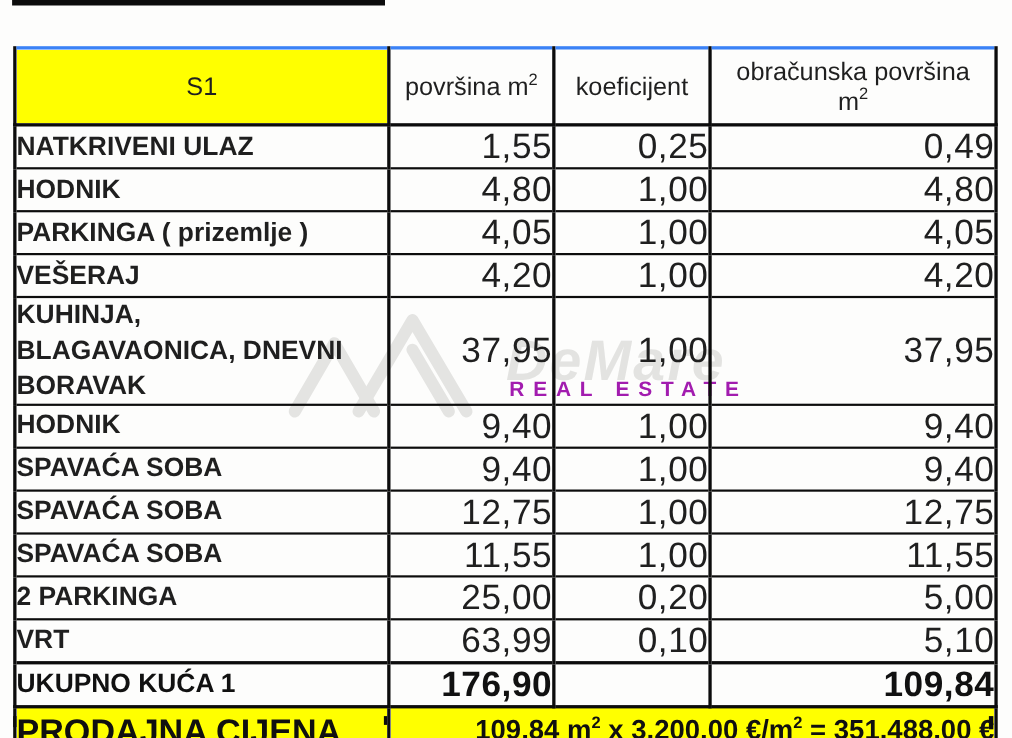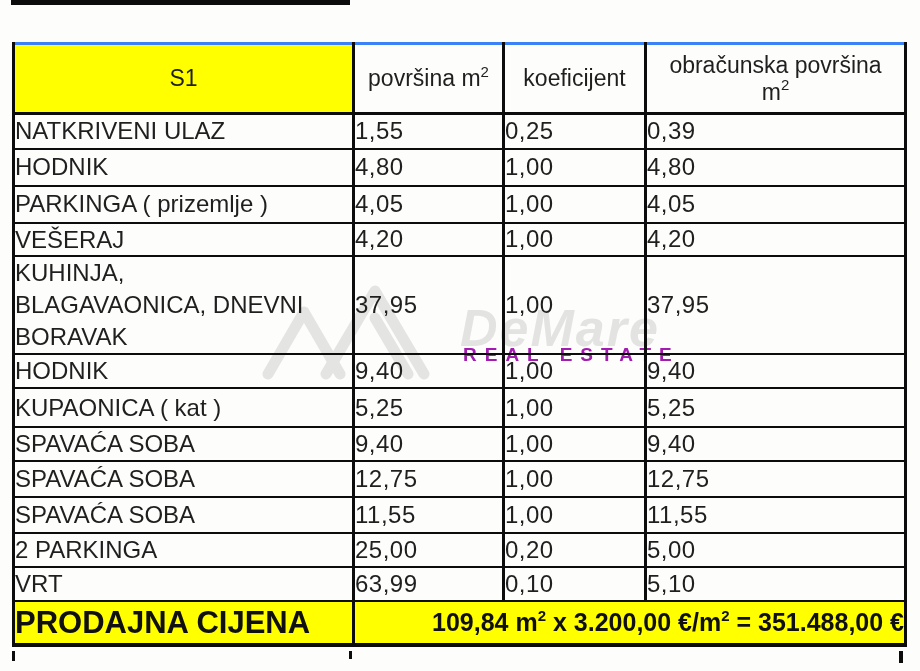--- a/index.html
+++ b/index.html
@@ -24,22 +24,22 @@
     width:892px;border-collapse:collapse;table-layout:fixed;
     background:transparent;color:#1f1f1f;
   }
   table.calc{border:3px solid #3b82f6;margin-top:34px;}
   .calc td,.calc th{
     border:solid #0c0c0c;border-width:2px 3px;
     padding:0;vertical-align:middle;overflow:hidden;
   }
   .calc th{font-weight:normal;font-size:23px;text-align:center;line-height:1.15;border-bottom-width:3px;}
   .th-s1{background:#ffff00;text-align:left;font-weight:bold;font-size:27px;padding-left:8px;}
-  .c-name{text-align:left;font-size:24px;padding:0 4px 0 7px;white-space:pre-line;line-height:1.33;}
-  .c-num{text-align:left;font-size:24px;letter-spacing:0.5px;}
+  .c-name{text-align:left;font-size:24px;padding:0 4px 0 7px;white-space:pre-line;line-height:1.33;font-weight:bold;}
+  .c-num{text-align:right;font-size:32px;letter-spacing:0.5px;}
   tr.total td{font-weight:bold;border-top-width:3px;border-bottom-width:3px;color:#111;}
   tr.price td{background:#ffff00;font-weight:bold;color:#101010;border-bottom-width:4px;}
   tr.price .c-name{font-size:31px;white-space:nowrap;}
   .c-formula{text-align:right;font-size:25px;padding-left:8px;white-space:nowrap;}
   sup.sq{font-size:15px;line-height:0;position:relative;top:-1px;}
   
   .top-remnant{position:absolute;left:11px;top:0;width:339px;height:5px;background:#0c0c0c;z-index:3;}
   .stub{position:absolute;background:#0c0c0c;z-index:3;}
   .stub-l{left:12px;top:651px;width:3px;height:10px;}
   .stub-m{left:349px;top:651px;width:3px;height:8px;}
@@ -80,21 +80,21 @@
       <th class="th-s1">S1</th>
       <th><span>površina m</span><sup class="sq">2</sup></th>
       <th>koeficijent</th>
       <th><span>obračunska površina</span><br><span>m</span><sup class="sq">2</sup></th>
     </tr>
 
     <tr style="height:35px">
       <td class="c-name">NATKRIVENI ULAZ</td>
       <td class="c-num">1,55</td>
       <td class="c-num">0,25</td>
-      <td class="c-num">0,39</td>
+      <td class="c-num">0,49</td>
     </tr>
     <tr style="height:37px">
       <td class="c-name">HODNIK</td>
       <td class="c-num">4,80</td>
       <td class="c-num">1,00</td>
       <td class="c-num">4,80</td>
     </tr>
     <tr style="height:37px">
       <td class="c-name">PARKINGA ( prizemlje )</td>
       <td class="c-num">4,05</td>
@@ -114,26 +114,20 @@
       <td class="c-num">37,95</td>
       <td class="c-num">1,00</td>
       <td class="c-num">37,95</td>
     </tr>
     <tr style="height:33px">
       <td class="c-name">HODNIK</td>
       <td class="c-num">9,40</td>
       <td class="c-num">1,00</td>
       <td class="c-num">9,40</td>
     </tr>
-    <tr style="height:39px">
-      <td class="c-name">KUPAONICA ( kat )</td>
-      <td class="c-num">5,25</td>
-      <td class="c-num">1,00</td>
-      <td class="c-num">5,25</td>
-    </tr>
     <tr style="height:34px">
       <td class="c-name">SPAVAĆA SOBA</td>
       <td class="c-num">9,40</td>
       <td class="c-num">1,00</td>
       <td class="c-num">9,40</td>
     </tr>
     <tr style="height:36px">
       <td class="c-name">SPAVAĆA SOBA</td>
       <td class="c-num">12,75</td>
       <td class="c-num">1,00</td>
@@ -151,20 +145,26 @@
       <td class="c-num">0,20</td>
       <td class="c-num">5,00</td>
     </tr>
     <tr style="height:33px">
       <td class="c-name">VRT</td>
       <td class="c-num">63,99</td>
       <td class="c-num">0,10</td>
       <td class="c-num">5,10</td>
     </tr>
 
+    <tr class="total" style="height:38px">
+      <td class="c-name">UKUPNO KUĆA 1</td>
+      <td class="c-num">176,90</td>
+      <td class="c-num"></td>
+      <td class="c-num">109,84</td>
+    </tr>
 
     <tr class="price" style="height:42px">
       <td class="c-name">PRODAJNA CIJENA</td>
       <td class="c-formula" colspan="3"><span>109,84 m</span><sup class="sq">2</sup><span> x 3.200,00 €/m</span><sup class="sq">2</sup><span> = 351.488,00 €</span></td>
     </tr>
   </tbody>
     </table>
 
 </div>
 

